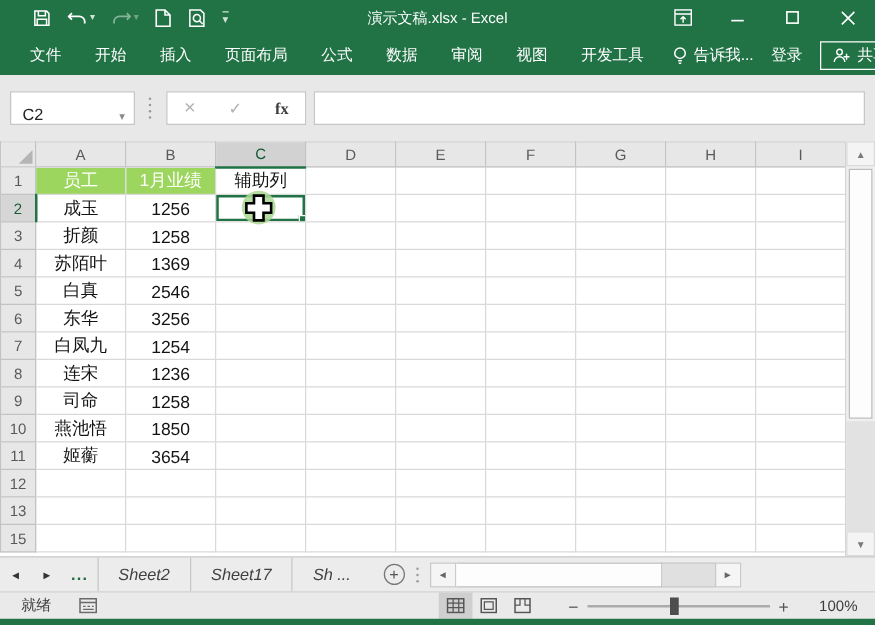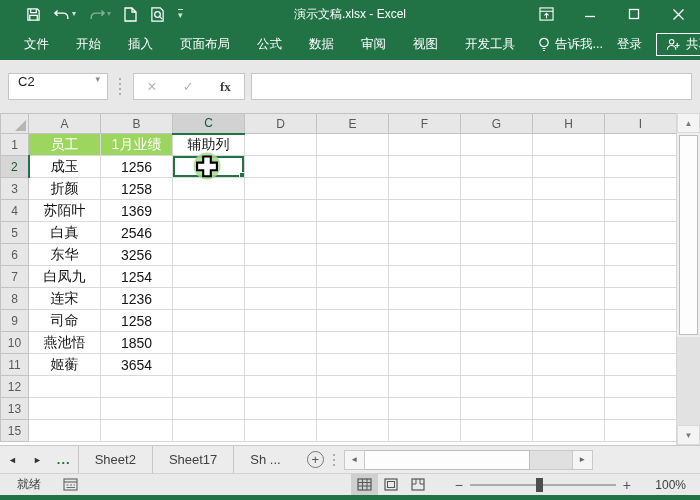--- a/index.html
+++ b/index.html
@@ -19,21 +19,21 @@
 
   
   .ribbon { position:absolute; top:28px; left:0; width:700px; height:32px; background:#217346; display:flex; align-items:center; color:#fff; font-size:12.5px; padding:0 10px 0 20px; }
   .rtab { padding:0 4px; margin-right:19px; white-space:nowrap; }
   .tellme { display:flex; align-items:center; gap:5px; margin-right:14px; white-space:nowrap; }
   .signin { margin-left:auto; margin-right:14px; white-space:nowrap; }
   .share { display:flex; align-items:center; gap:5px; border:1px solid #ffffff; padding:2px 9px; white-space:nowrap; }
 
   
   .fbar { position:absolute; top:60px; left:0; width:700px; height:53px; background:#E8E8E8; }
-  .namebox { position:absolute; left:8px; top:13px; width:100px; height:27px; background:#fff; border:1px solid #C6C6C6; display:flex; align-items:flex-start; }
+  .namebox { position:absolute; left:8px; top:13px; width:100px; height:27px; background:#fff; border:1px solid #C6C6C6; display:flex; align-items:flex-end; }
   .namebox input { border:none; outline:none; width:70px; font-size:13px; padding-left:9px; font-family:inherit; color:#222; background:transparent; }
   .nb-caret { color:#8a8a8a; font-size:9px; margin-left:auto; padding-right:7px; }
   .vdots { position:absolute; left:119px; top:18px; width:3px; height:17px; display:flex; flex-direction:column; justify-content:space-between; }
   .vdots i { width:2px; height:2px; background:#9a9a9a; border-radius:50%; }
   .fbtns { position:absolute; left:133px; top:13px; width:112px; height:27px; background:#fff; border:1px solid #C6C6C6; display:flex; align-items:center; justify-content:space-around; }
   .fx-cancel { color:#b3b3b3; font-size:16px; }
   .fx-enter { color:#b3b3b3; font-size:13px; }
   .fx-label { color:#3c3c3c; font-size:13px; font-family:"Liberation Serif","DejaVu Serif",serif; font-weight:bold; }
   .finput { position:absolute; left:251px; top:13px; width:441px; height:27px; background:#fff; border:1px solid #C6C6C6; font-size:13px; padding:0 6px; outline:none; font-family:inherit; }
 
@@ -56,21 +56,21 @@
   .vsb .arr { position:absolute; left:0; width:23px; height:20px; display:flex; align-items:center; justify-content:center; color:#7a7a7a; font-size:8px; background:#F4F4F4; border:1px solid #DADADA; }
   .vsb .up { top:0; }
   .vsb .down { bottom:0; }
   .vsb .thumb { position:absolute; left:2px; top:22px; width:19px; height:200px; background:#FDFDFD; border:1px solid #BDBDBD; }
   .vsb .track-low { position:absolute; left:0; top:224px; width:23px; height:196px; background:#E2E2E2; }
 
   
   .tabbar { position:absolute; top:445px; left:0; width:700px; height:28px; background:#ECECEC; border-top:1px solid #C9C9C9; display:flex; align-items:stretch; font-size:13px; color:#404040; }
   .navarr { display:flex; align-items:center; padding:0 8px; color:#333; font-size:9px; }
   .tab-ell { display:flex; align-items:center; padding:0 7px; color:#1d6a3d; font-weight:bold; letter-spacing:1px; border-right:1px solid #C6C6C6; }
-  .stab { display:flex; align-items:center; padding:0 16px; border-right:1px solid #C6C6C6; white-space:nowrap; }
+  .stab { display:flex; align-items:center; padding:0 16px; border-right:1px solid #C6C6C6; white-space:nowrap;font-style:italic; }
   .stab.active { background:#fff; color:#217346; font-weight:bold; border-bottom:2px solid #1E6B3C; border-right:1px solid #C6C6C6; }
   .addsheet { display:flex; align-items:center; margin-left:10px; }
   .addsheet .circ { width:17px; height:17px; border:1px solid #777; border-radius:50%; display:flex; align-items:center; justify-content:center; font-size:13px; color:#555; line-height:1; }
   .tb-dots { display:flex; flex-direction:column; justify-content:center; gap:3px; margin:0 9px; }
   .tb-dots i { width:2px; height:2px; background:#9a9a9a; border-radius:50%; }
   .hsb { display:flex; align-items:center; flex:1; margin:3px 12px 3px 0; }
   .hsb .harr { width:21px; height:20px; background:#F5F5F5; border:1px solid #C9C9C9; display:flex; align-items:center; justify-content:center; font-size:8px; color:#666; }
   .hsb .hthumb { width:165px; height:20px; background:#FDFDFD; border:1px solid #BDBDBD; border-left:none; }
   .hsb .htrack { flex:1; height:20px; background:#E0E0E0; border:1px solid #C9C9C9; border-left:none; border-right:none; max-width:42px; }
 

